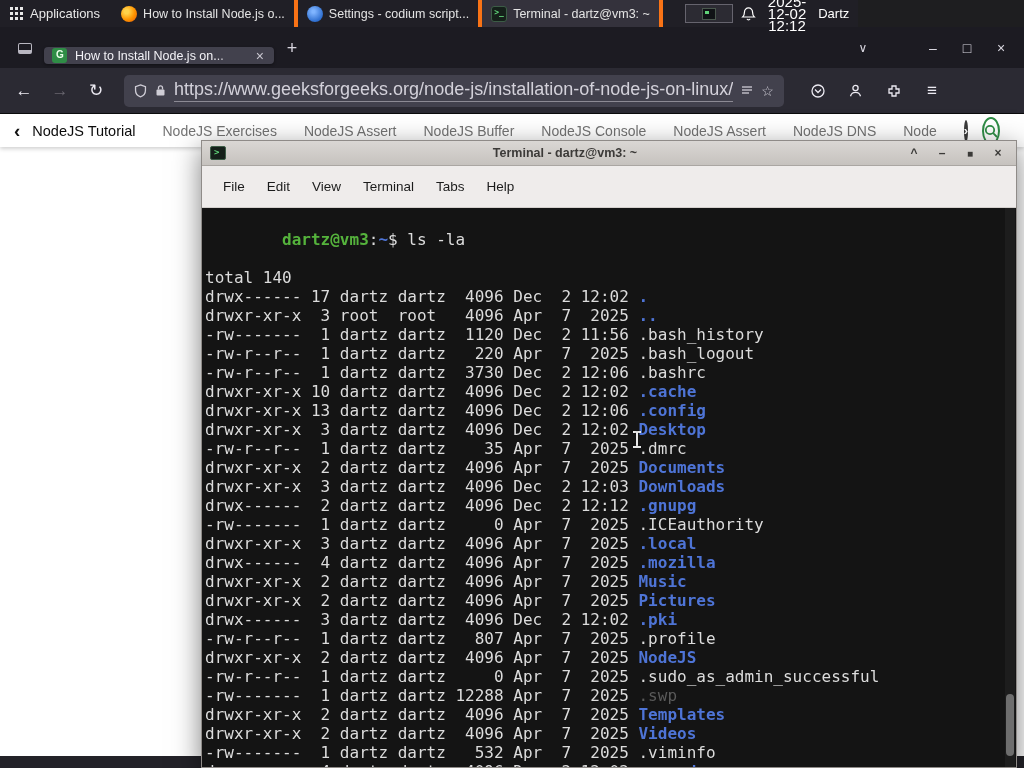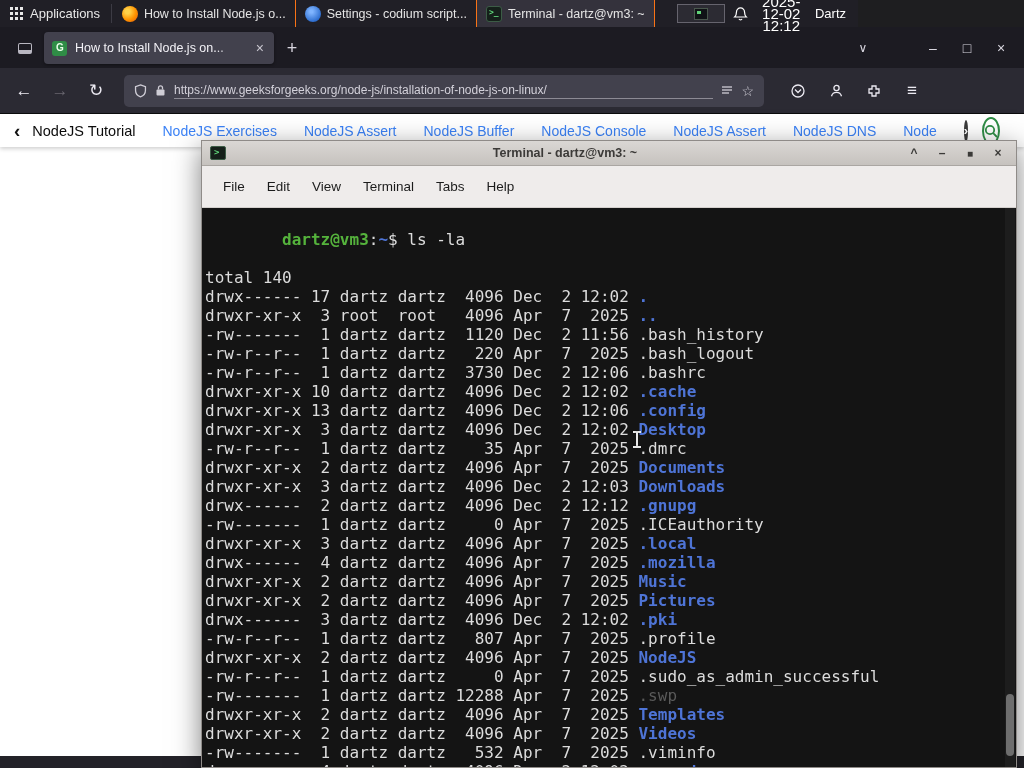--- a/index.html
+++ b/index.html
@@ -4,21 +4,21 @@
 <style>
   * { margin:0; padding:0; box-sizing:border-box; }
   html,body { width:1024px; height:768px; overflow:hidden; }
   body { position:relative; background:#1e1e20; font-family:"Liberation Sans", sans-serif; }
 
   
   #panel { position:absolute; left:0; top:0; width:858px; height:27px; background:#201f26;
            display:flex; align-items:stretch; color:#e8e8e8; font-size:13px; z-index:50; }
   .p-item { display:flex; align-items:center; gap:7px; padding:0 10px; cursor:default; }
   .p-sep { width:1px; background:#3c3b44; margin:4px 1px; }
-  .task { display:flex; align-items:center; gap:6px; padding:0 9px; max-width:190px; border-right:1px solid #f97316; }
+  .task { display:flex; align-items:center; gap:6px; padding:0 9px; max-width:190px; border-right:4px solid #f97316; }
   .task .tlabel { white-space:nowrap; overflow:hidden; font-size:12.5px; color:#e4e4e4; }
   .task.active { background:#34323c; }
   .ticon { width:16px; height:16px; flex:0 0 16px; border-radius:50%; }
   .ticon.ff { background:radial-gradient(circle at 35% 35%, #ffd24a 15%, #ff9400 55%, #e4560a 100%); }
   .ticon.st { background:radial-gradient(circle at 40% 35%, #7fb4ff 10%, #2f6fd0 70%, #1d4fa0 100%); }
   .ticon.tm { border-radius:3px; background:#15201a; border:1px solid #3c5c46; position:relative; }
   .ticon.tm::after { content:">_"; position:absolute; left:2px; top:1px; font:bold 8px "DejaVu Sans Mono", monospace; color:#62d97c; }
   .grid-icon svg { display:block; }
   #pager { display:flex; align-items:center; padding:0 8px; margin-left:14px; }
   .pager-box { width:48px; height:19px; border:1px solid #66646e; background:#2c2b33; display:flex; align-items:center; justify-content:center; }
@@ -26,43 +26,43 @@
   .pager-mini::after { content:""; position:absolute; left:2px; top:2px; width:4px; height:3px; background:#5fd377; }
   #panel-right { margin-left:auto; display:flex; align-items:center; gap:12px; padding-right:10px; }
   #clock { text-align:center; font-size:15px; line-height:12px; color:#ffffff; }
   #user-label { font-size:13px; color:#ffffff; padding-right:2px; }
 
   
   #browser { position:absolute; left:0; top:27px; width:1024px; height:741px; }
   #tabbar { height:41px; background:#1c1b22; display:flex; align-items:flex-end; padding:0 6px; }
   #fxview { width:30px; height:30px; margin:0 4px 5px 4px; border-radius:4px; display:flex; align-items:center; justify-content:center; }
   #fxview .fxv { width:14px; height:11px; border:1.5px solid #b9b7c1; border-radius:2px; border-bottom-width:4px; }
-  .tab { width:230px; height:32px; margin-bottom:4px; background:#42414d; border-radius:4px; display:flex; align-items:center;
+  .tab { width:230px; height:17px; margin-bottom:4px; background:#42414d; border-radius:4px; display:flex; align-items:center;
          gap:8px; padding:0 8px; color:#f3f2f7; font-size:12.5px; box-shadow:0 1px 3px rgba(0,0,0,.4); }
   .favicon { width:15px; height:15px; border-radius:3px; background:#2f8d46; flex:0 0 15px; position:relative; }
   .favicon::after { content:"G"; position:absolute; left:4px; top:1px; font:bold 10px "Liberation Sans",sans-serif; color:#eaffea; }
   .tab-title { flex:1; white-space:nowrap; overflow:hidden; -webkit-mask-image:linear-gradient(90deg,#000 82%,transparent); mask-image:linear-gradient(90deg,#000 82%,transparent); }
   .tab-close { color:#c9c7d0; font-size:14px; padding:0 2px; }
   #newtab { width:28px; height:28px; margin:0 0 6px 4px; color:#d7d5de; font-size:18px; display:flex; align-items:center; justify-content:center; border-radius:4px; }
   #tab-win-controls { margin-left:auto; display:flex; align-items:center; height:100%; color:#d8d6df; }
   #tab-win-controls .wc { width:34px; height:100%; display:flex; align-items:center; justify-content:center; font-size:14px; }
   #tab-win-controls .wc.chev { margin-right:36px; font-size:12px; }
 
   #navbar { height:46px; background:#2b2a33; display:flex; align-items:center; padding:0 8px; gap:4px; border-bottom:1px solid #0c0c0d; }
   .navbtn { width:32px; height:32px; display:flex; align-items:center; justify-content:center; color:#eceaf2; font-size:17px; border-radius:4px; }
   .navbtn.dim { color:#68666f; }
   #urlbar { flex:0 0 640px; height:32px; margin-left:8px; background:#42414d; border-radius:5px; display:flex; align-items:center; gap:8px; padding:0 10px; }
-  #url-text { flex:1; color:#d3d1da; font-size:12px; white-space:nowrap; overflow:hidden; border-bottom:1px solid #8c8a94; padding-bottom:1px; }
+  #url-text { flex:1; color:#d3d1da; font-size:18px; white-space:nowrap; overflow:hidden; border-bottom:1px solid #8c8a94; padding-bottom:1px; }
   .ubicon { display:flex; align-items:center; }
   #nav-right { display:flex; align-items:center; gap:6px; margin-left:14px; }
 
   #sitenav { height:33px; background:#ffffff; display:flex; align-items:center; padding:0 14px; gap:0;
              box-shadow:0 2px 4px rgba(0,0,0,.18); position:relative; z-index:5; }
   .sn-chevl { font-size:19px; font-weight:bold; color:#111; margin-right:12px; }
-  .sn-item { font-size:14px; color:#3b82f6; margin-right:27px; white-space:nowrap; }
+  .sn-item { font-size:14px; color:#737373; margin-right:27px; white-space:nowrap; }
   .sn-item.active { font-weight:normal; color:#0b0b0b; font-size:14.5px; }
   .sn-chevr { width:22px; height:22px; border-radius:50%; background:#3a3a3a; color:#fff; font-size:13px; font-weight:bold;
               display:flex; align-items:center; justify-content:center; margin-right:14px; }
   #sn-search { width:28px; height:28px; border-radius:50%; border:2px solid #2f8d46; display:flex; align-items:center; justify-content:center; margin-right:38px; }
 
   #page { position:absolute; left:0; top:120px; width:1024px; height:609px; background:#ffffff; z-index:0; }
   #desktop-strip { position:absolute; left:0; bottom:0; width:1024px; height:12px; background:#232228; z-index:1; }
 
   
   #terminal { position:absolute; left:201px; top:140px; width:816px; height:628px; z-index:40;

